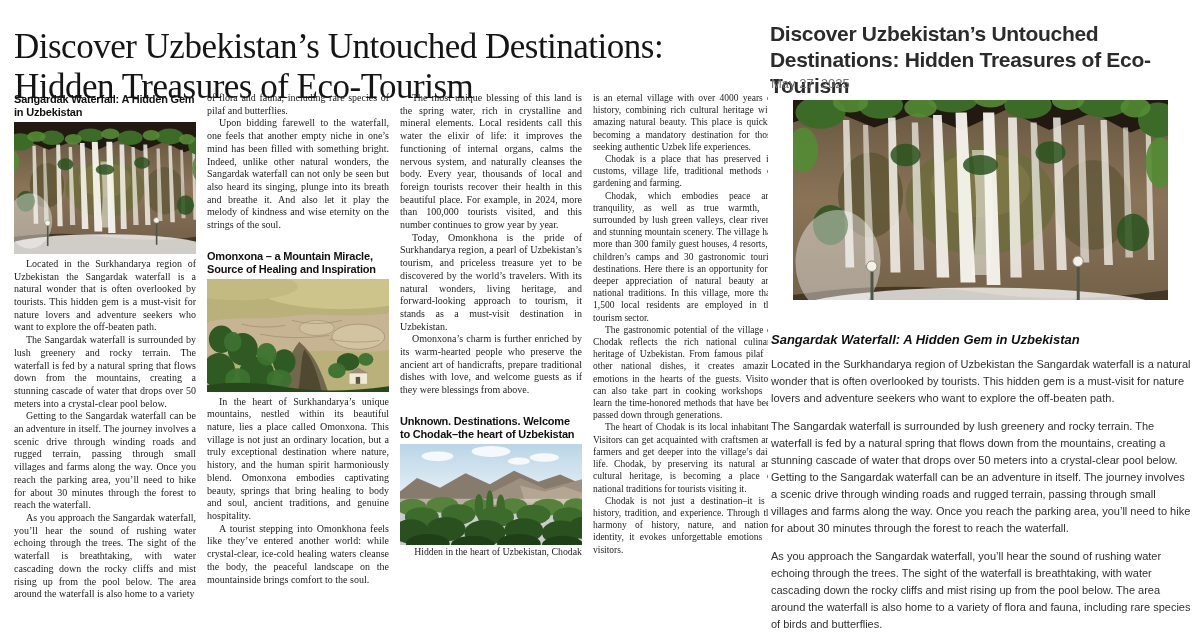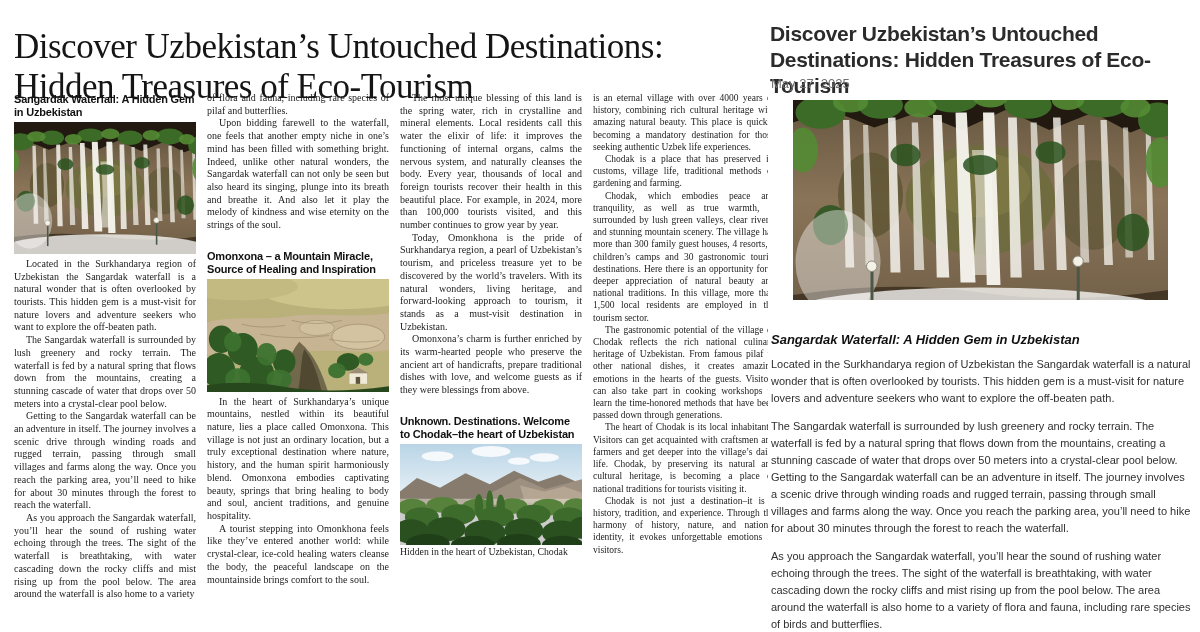--- a/index.html
+++ b/index.html
@@ -28,21 +28,21 @@
   .np-p.noindent{text-indent:0;}
   .np-h{
     font-family:"Liberation Sans",sans-serif;font-weight:700;
     font-size:11px;line-height:1.18;letter-spacing:-0.2px;
     margin:1px 0 3px;text-align:left;color:#111;
   }
   .np-h.mid{margin-top:18px;}
   .np-img{display:block;width:100%;margin:2px 0 4px;background:#ccc;}
   .np-caption{
     font-family:"Liberation Serif",serif;font-size:9.8px;line-height:12px;
-    text-align:left;margin-top:1px;text-indent:0;
+    text-align:right;margin-top:1px;text-indent:0;
   }
   
   .web{position:absolute;left:768px;top:0;width:432px;height:632px;background:#fff;}
   .web-title{
     position:absolute;left:2px;top:4px;width:414px;
     font-weight:700;font-size:21px;line-height:1.24;letter-spacing:-0.3px;color:#2b2b2b;
   }
   .web-date{position:absolute;left:3px;top:76px;font-size:13px;color:#6f6f6f;}
   .web-hero{position:absolute;left:25px;top:100px;width:375px;height:200px;background:#888;}
   .web-body{position:absolute;left:3px;top:332px;width:421px;}

